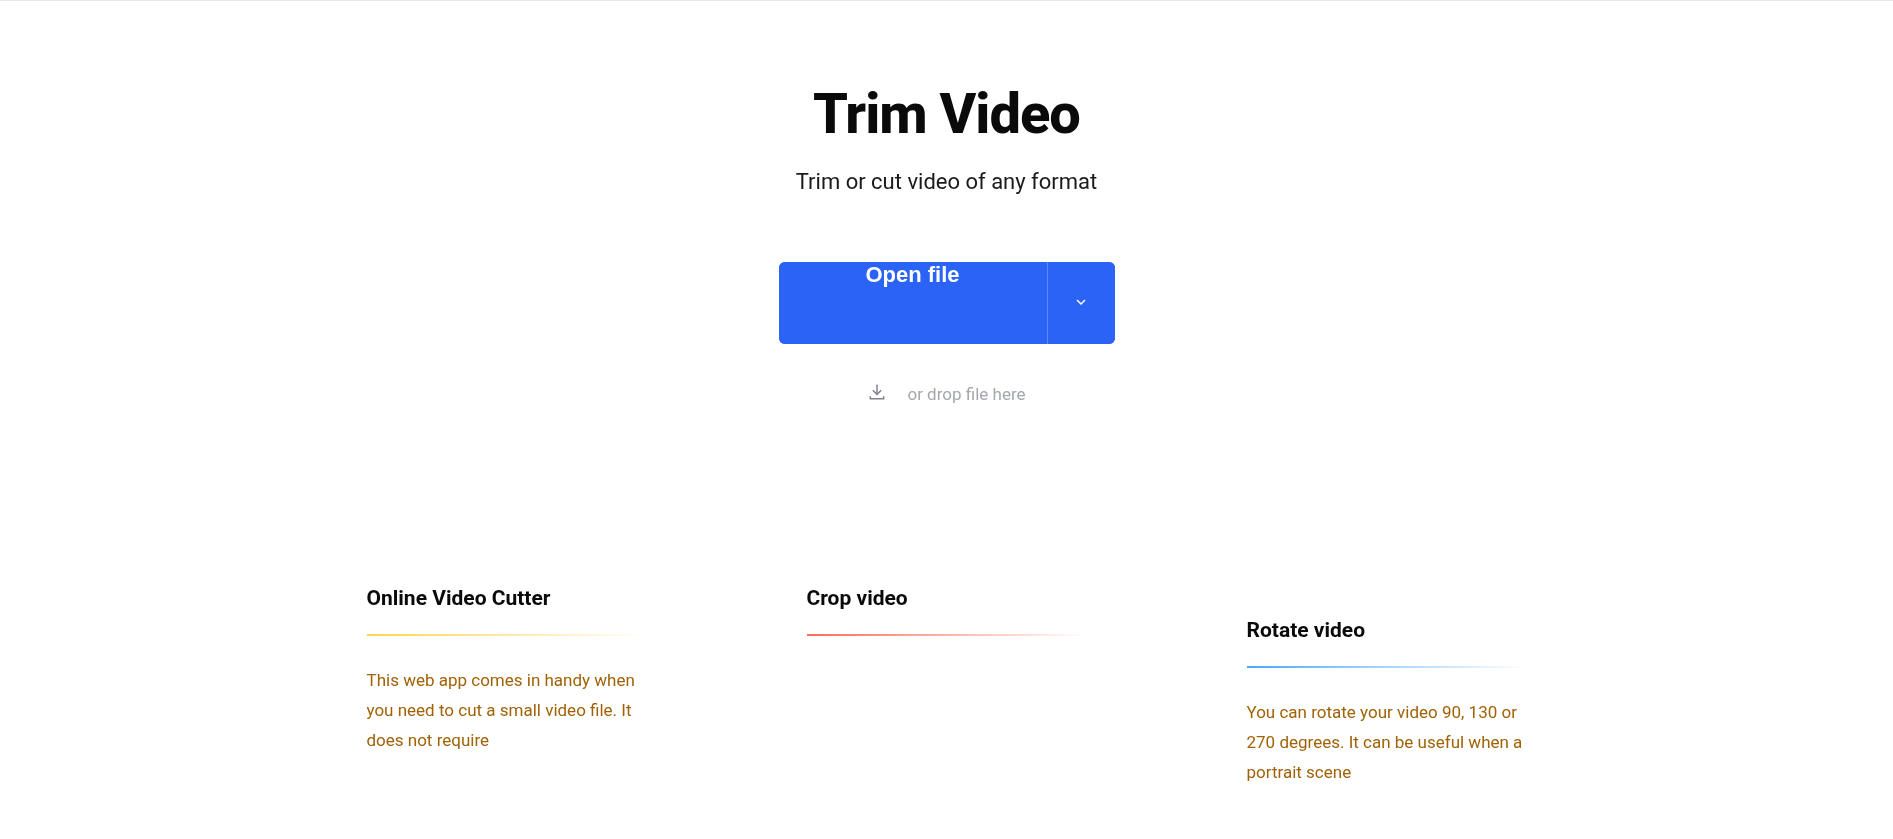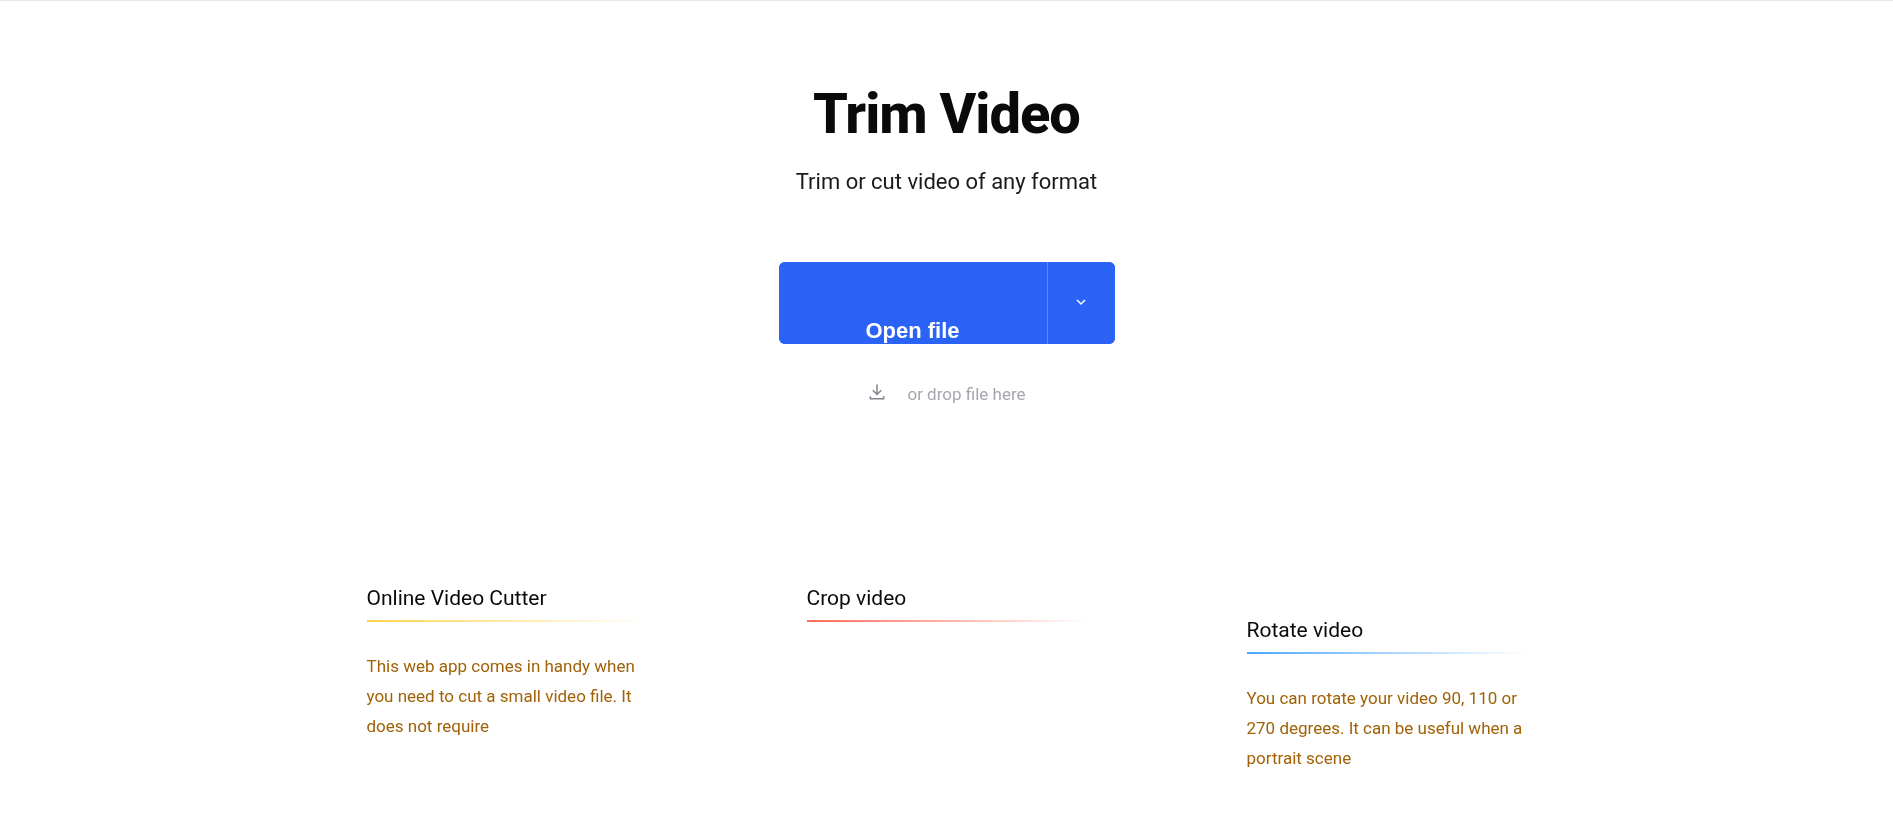--- a/index.html
+++ b/index.html
@@ -42,21 +42,21 @@
   .open-btn {
     background: #2a63f6;
     color: #ffffff;
     border: none;
     font-size: 22px;
     font-weight: 700;
     width: 268px;
     height: 82px;
     cursor: pointer;
     display: flex;
-    align-items: flex-end;
+    align-items: flex-start;
     justify-content: center;
   }
   .dropdown-btn {
     background: #2a63f6;
     border: none;
     border-left: 1px solid rgba(255,255,255,0.25);
     width: 68px;
     height: 82px;
     cursor: pointer;
     display: flex;
@@ -90,23 +90,23 @@
     justify-content: center;
     gap: 160px;
     margin-top: 180px;
     padding: 0 40px;
   }
   .feature {
     width: 280px;
   }
   .feature-title {
     font-size: 21px;
-    font-weight: 400;
+    font-weight: 700;
     color: #0a0a0a;
-    padding-bottom: 10px;
+    padding-bottom: 24px;
     border-bottom: 2px solid;
     margin-bottom: 30px;
     display: inline-block;
     width: 100%;
   }
   .feature:nth-child(1) .feature-title {
     border-image: linear-gradient(to right, #ffd54a, #ffe9a8, #ffffff) 1;
   }
   .feature:nth-child(2) .feature-title {
     border-image: linear-gradient(to right, #ff6b5b, #ffb3a9, #ffffff) 1;
@@ -156,15 +156,15 @@
 <div class="features">
   <div class="feature">
     <h3 class="feature-title">Online Video Cutter</h3>
     <p class="feature-body">This web app comes in handy when you need to cut a small video file. It does not require</p>
   </div>
   <div class="feature">
     <h3 class="feature-title">Crop video</h3>
   </div>
   <div class="feature">
     <h3 class="feature-title">Rotate video</h3>
-    <p class="feature-body">You can rotate your video 90, 110 or 270 degrees. It can be useful when a portrait scene</p>
+    <p class="feature-body">You can rotate your video 90, 130 or 270 degrees. It can be useful when a portrait scene</p>
   </div>
 </div>
 
 </body></html>

